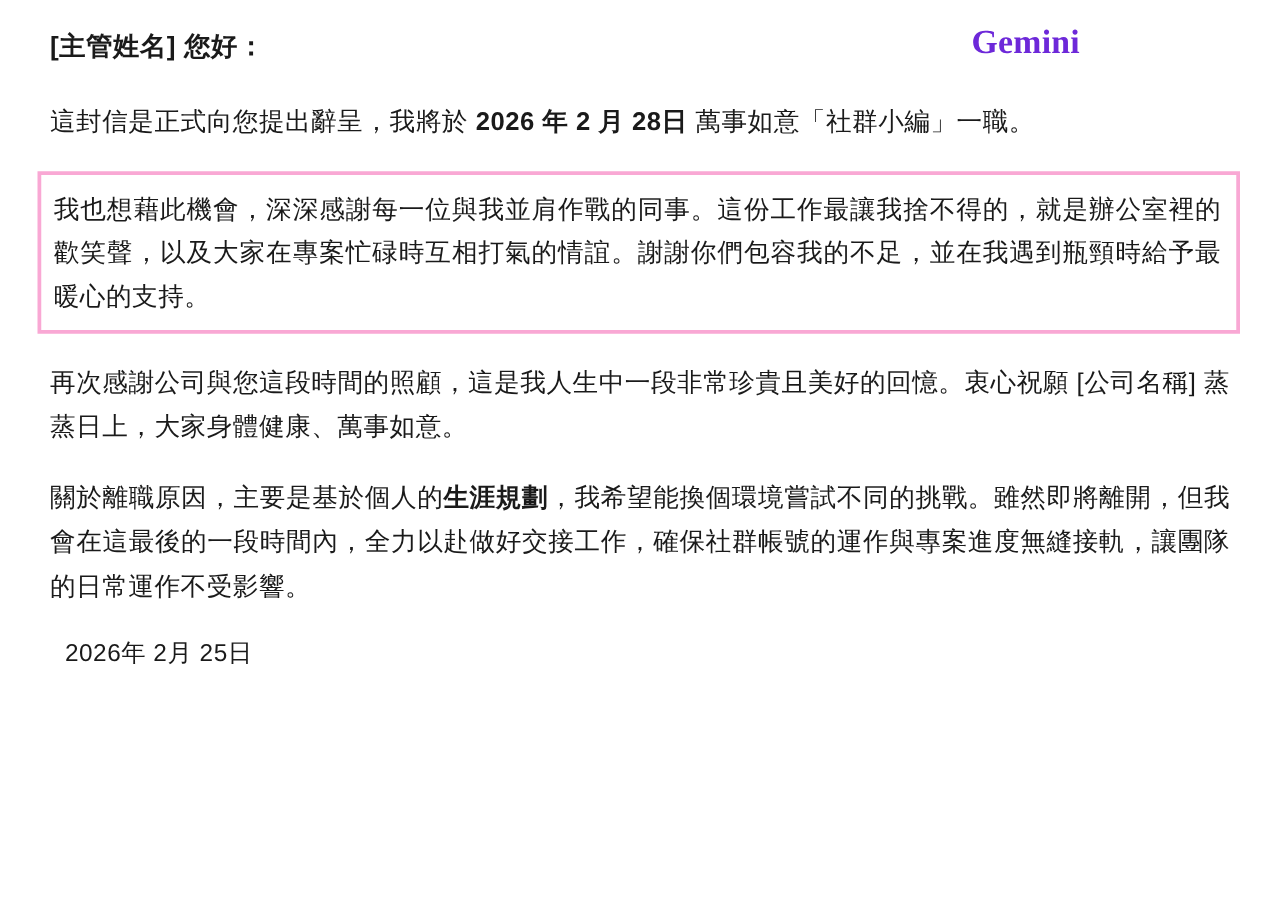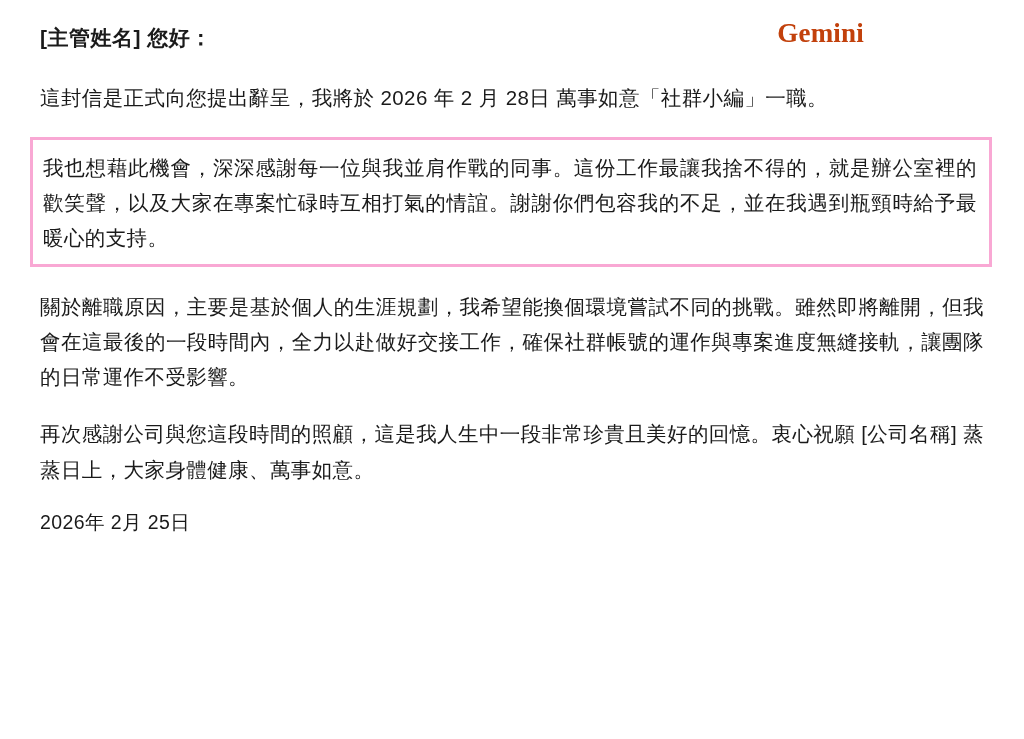--- a/index.html
+++ b/index.html
@@ -21,41 +21,41 @@
     box-sizing: border-box;
     padding: 18px 40px 10px 40px;
     background: #ffffff;
   }
   .brand {
     position: absolute;
     top: 18px;
     right: 160px;
     font-size: 27px;
     font-weight: bold;
-    color: #c2410c;
+    color: #6d28d9;
     letter-spacing: 0.2px;
     font-family: "Liberation Serif", serif;
   }
   .greeting {
     font-size: 21px;
     font-weight: bold;
     line-height: 1.5;
     margin: 4px 0 26px 0;
     letter-spacing: 0.5px;
   }
   p.body-text {
     font-size: 20.5px;
     line-height: 1.72;
     margin: 0 0 22px 0;
     letter-spacing: 0.4px;
     text-align: justify;
     text-justify: inter-ideograph;
   }
   .bold {
-    font-weight: normal;
+    font-weight: bold;
   }
   .highlight-box {
     border: 3px solid #f9a8d4;
     padding: 10px 12px 8px 10px;
     margin: 0 0 22px -10px;
     width: calc(100% + 18px);
     box-sizing: border-box;
   }
   .highlight-box p {
     margin: 0;
@@ -67,42 +67,42 @@
   }
   .signature {
     font-size: 20px;
     font-weight: bold;
     letter-spacing: 0.5px;
     margin: 26px 0 10px 0;
   }
   .sig-date {
     font-size: 19.5px;
     letter-spacing: 0.4px;
-    margin: 0;
+    margin: 12px;
   }
 </style>
 </head>
 <body>
 
 <div class="page">
 
   <div class="brand">Gemini</div>
 
   <div class="greeting">[主管姓名] 您好：</div>
 
   <p class="body-text">
     <span>這封信是正式向您提出辭呈，我將於 </span><span class="bold">2026 年 2 月 28日</span><span> 萬事如意「社群小編」一職。</span>
   </p>
 
 
   <div class="highlight-box">
     <p>我也想藉此機會，深深感謝每一位與我並肩作戰的同事。這份工作最讓我捨不得的，就是辦公室裡的歡笑聲，以及大家在專案忙碌時互相打氣的情誼。謝謝你們包容我的不足，並在我遇到瓶頸時給予最暖心的支持。</p>
   </div>
 
+  <p class="body-text">再次感謝公司與您這段時間的照顧，這是我人生中一段非常珍貴且美好的回憶。衷心祝願 [公司名稱] 蒸蒸日上，大家身體健康、萬事如意。</p>
+
   <p class="body-text">
     <span>關於離職原因，主要是基於個人的</span><span class="bold">生涯規劃</span><span>，我希望能換個環境嘗試不同的挑戰。雖然即將離開，但我會在這最後的一段時間內，全力以赴做好交接工作，確保社群帳號的運作與專案進度無縫接軌，讓團隊的日常運作不受影響。</span>
   </p>
-
-  <p class="body-text">再次感謝公司與您這段時間的照顧，這是我人生中一段非常珍貴且美好的回憶。衷心祝願 [公司名稱] 蒸蒸日上，大家身體健康、萬事如意。</p>
 
   <div class="sig-date">2026年 2月 25日</div>
 
 </div>
 
 </body></html>

